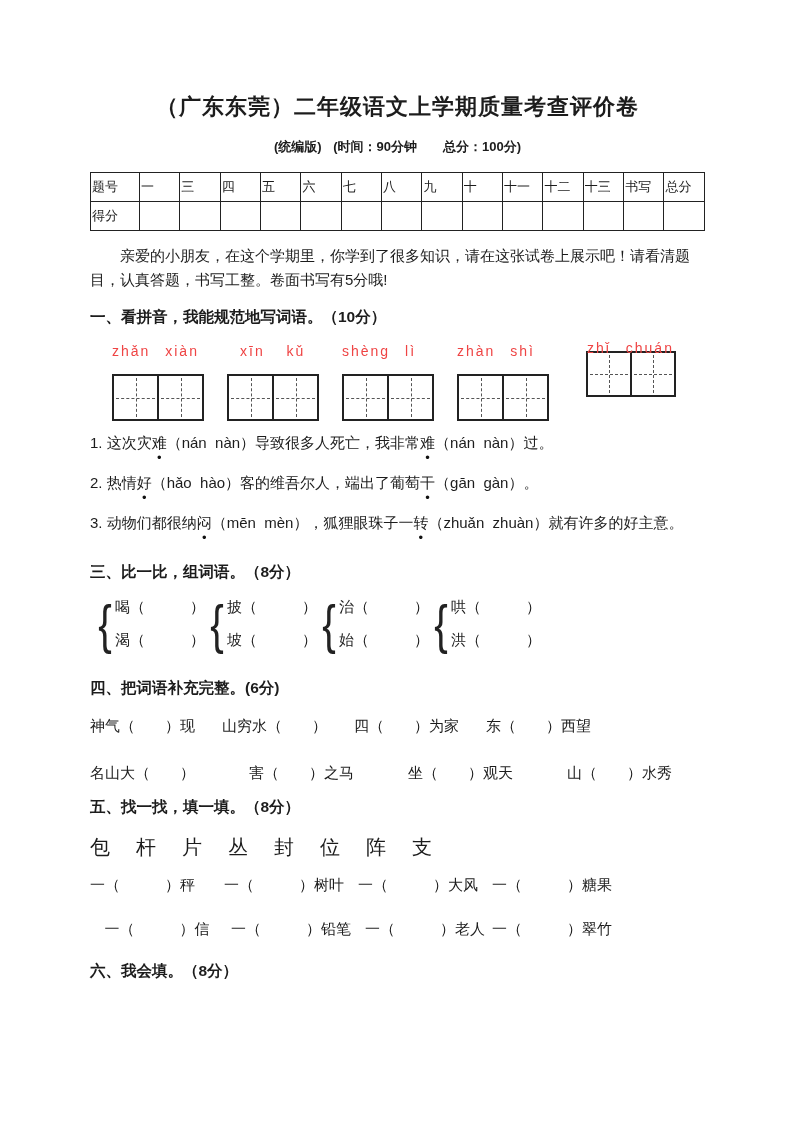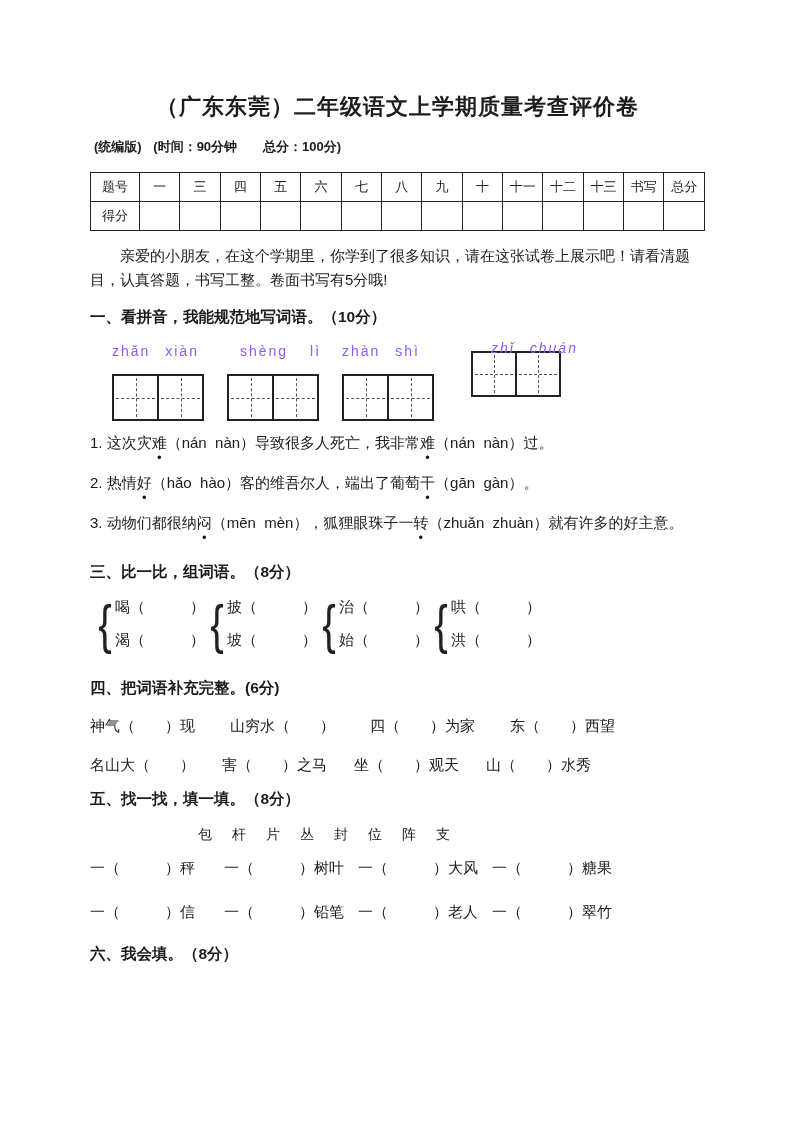--- a/index.html
+++ b/index.html
@@ -7,60 +7,60 @@
   .page {
     position: relative;
     width: 793px; height: 1122px;
     background: #fff;
     font-family: "Liberation Sans", "DejaVu Sans", sans-serif;
     color: #1c1c1c;
     padding: 92px 88px 0 90px;
     overflow: hidden;
   }
   .title { font-size: 22px; font-weight: bold; text-align: center; margin: 0; letter-spacing: 1px; font-family: Liberation Mono, monospace; }
-  .subtitle { font-size: 13px; font-weight: bold; text-align: left; margin-top: 16px; }
+  .subtitle { font-size: 13px; font-weight: bold; text-align: center; margin-top: 16px; }
   .subtitle span { margin: 0 4px; }
 
   table.score { border-collapse: collapse; width: 100%; margin-top: 16px; table-layout: fixed; }
   table.score td {
-    border: 1px solid #222; height: 29px; text-align: center;
+    border: 1px solid #222; height: 29px; 
     font-size: 13px; padding: 0 1px; overflow: hidden;
   }
 
   .intro { font-size: 15px; line-height: 24px; margin: 13px 0 8px 0; text-indent: 2em; }
 
   .sec { font-size: 15.5px; font-weight: bold; margin: 0; }
   .sec.s1 { margin-top: 15px; }
   .sec.s2 { margin-top: 30px; }
   .sec.s3 { margin-top: 21px; }
   .sec.s4 { margin-top: 25px; }
   .sec.s5 { margin-top: 14px; }
   .sec.s6 { margin-top: 22px; }
 
   
   .pinyin-row { display: flex; align-items: flex-start; margin-top: 15px; margin-left: 22px; }
   .pgroup { width: 92px; margin-right: 23px; }
   .pgroup .pinyin {
     font-size: 14px; letter-spacing: 2px; word-spacing: 9px;
-    white-space: pre; height: 18px; color: #8b5cf6;
+    white-space: pre; height: 18px; color: #ef4444;
   }
   .pgroup:nth-child(2) .pinyin { padding-left: 13px; word-spacing: 16px; }
   .wbox { width: 92px; height: 47px; border: 2px solid #222; display: flex; margin-top: 13px; }
   .wcell { flex: 1; position: relative; }
   .wcell + .wcell { border-left: 2px solid #222; }
   .wcell::before {
     content: ""; position: absolute; left: 50%; top: 2px; bottom: 2px;
     border-left: 1px dashed #555;
   }
   .wcell::after {
     content: ""; position: absolute; top: 50%; left: 2px; right: 2px;
     border-top: 1px dashed #555;
   }
   .pgroup.g5 { position: relative; margin-left: 14px; margin-right: 0; width: 90px; }
-  .pgroup.g5 .pinyin { position: absolute; top: -3px; left: 20px; z-index: 2; font-style: italic; }
+  .pgroup.g5 .pinyin { position: absolute; top: -3px; left: 1px; z-index: 2; }
   .pgroup.g5 .wbox { margin-top: 8px; width: 90px; height: 46px; }
 
   
   .q-item { font-size: 15px; line-height: 37px; margin: 3px 0 0 0; white-space: pre-wrap; }
   .zd { position: relative; display: inline-block; line-height: normal; }
   .zd::after {
     content: "•"; position: absolute; left: 50%; bottom: -12px;
     transform: translateX(-50%); font-size: 13px; color: #111;
   }
 
@@ -71,26 +71,26 @@
     font-size: 54px; font-weight: 300; line-height: 58px;
     transform: scaleX(0.75); margin-right: 1px; color: #222;
   }
   .brace::before { content: "{"; }
   .bcol { display: flex; flex-direction: column; gap: 14px; font-size: 15px; }
 
   
   .grid4 { display: flex; font-size: 15px; }
   .grid4 > span { width: 132px; }
   .grid4 > span:last-child { width: auto; }
-  .s4r1 { margin-top: 18px; gap: 8px; }
-  .s4r2 { margin-top: 20px; }
-  .bank { font-size: 14px; margin-top: 16px; margin-left: 108px; letter-spacing: 3px; }
+  .s4r1 { margin-top: 18px; }
+  .s4r2 { margin-top: 28px; gap: 27px; }
+  .bank { font-size: 20px; margin-top: 16px; letter-spacing: 3px; }
   .s5row > span { width: 134px; }
   .s5r1 { margin-top: 15px; }
-  .s5r2 { margin-top: 25px; }
+  .s5r2 { margin-top: 25px; text-align: center; }
 </style>
 </head>
 <body>
 
 <div class="page">
 
   <h1 class="title">（广东东莞）二年级语文上学期质量考查评价卷</h1>
 
   <div class="subtitle">
     <span>(统编版)</span>
@@ -158,20 +158,27 @@
   <h2 class="sec s1">一、看拼音，我能规范地写词语。（10分）</h2>
   <div class="pinyin-row">
     <div class="pgroup">
       <div class="pinyin">zhǎn xiàn</div>
       <div class="wbox">
           <div class="wcell"></div>
           <div class="wcell"></div>
         </div>
     </div>
     <div class="pgroup">
+      <div class="pinyin">xīn kǔ</div>
+      <div class="wbox">
+          <div class="wcell"></div>
+          <div class="wcell"></div>
+        </div>
+    </div>
+    <div class="pgroup">
       <div class="pinyin">shèng lì</div>
       <div class="wbox">
           <div class="wcell"></div>
           <div class="wcell"></div>
         </div>
     </div>
     <div class="pgroup">
       <div class="pinyin">zhàn shì</div>
       <div class="wbox">
           <div class="wcell"></div>

